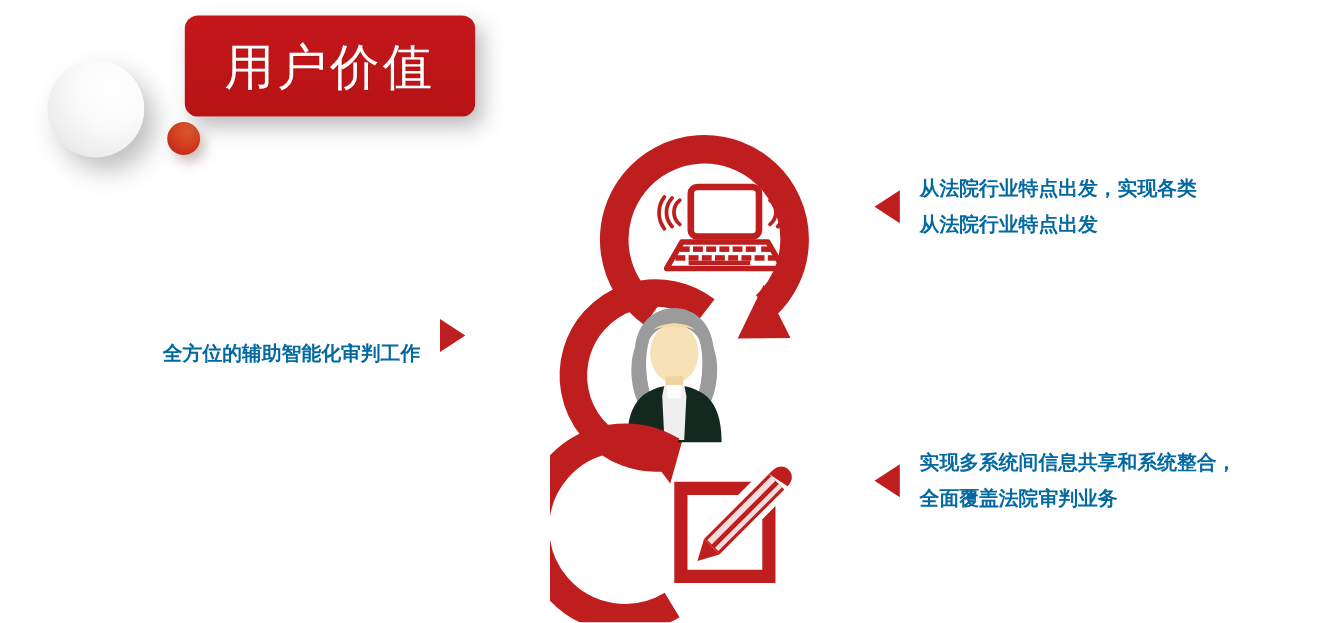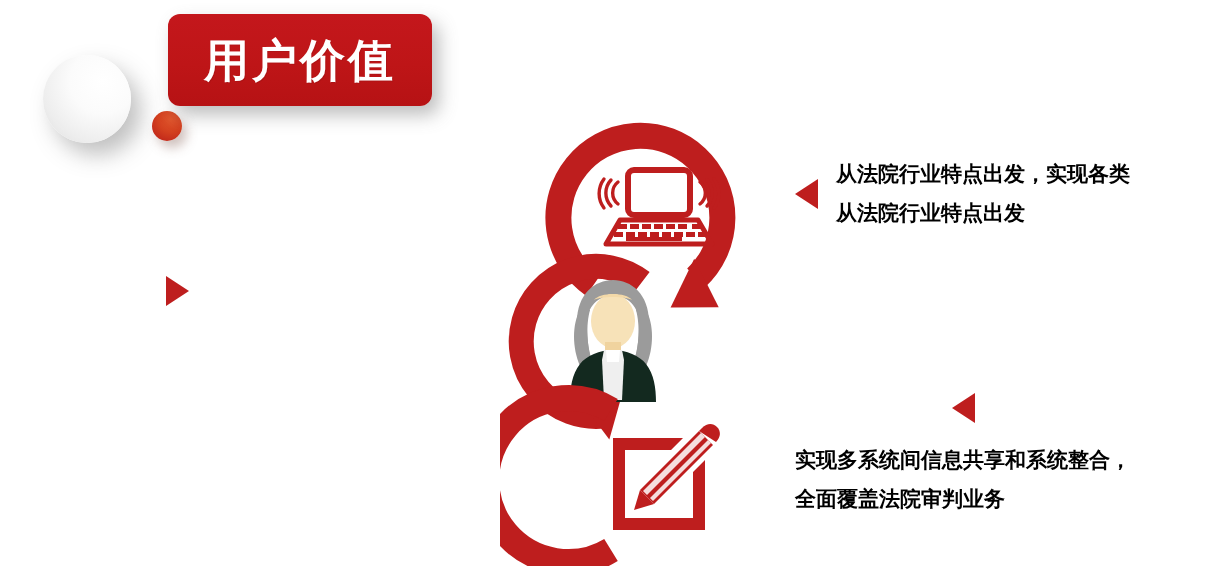--- a/index.html
+++ b/index.html
@@ -49,21 +49,21 @@
     border-radius: 12px;
     background: linear-gradient(180deg, #c4171c 0%, #be1517 55%, #b61214 100%);
     box-shadow: 7px 9px 18px rgba(110,110,110,0.45);
     display: flex;
     align-items: center;
     justify-content: center;
   }
   .title-banner-text {
     color: #ffffff;
     font-size: 45px;
-    font-weight: bold;
+    font-weight: normal;
     letter-spacing: 3px;
     line-height: 1;
     white-space: nowrap;
     text-shadow: 1px 1px 0 rgba(0,0,0,0.08);
   }
 
   
   #cycle-graphic {
     position: absolute;
     left: 500px;
@@ -73,22 +73,22 @@
   }
 
   
   .callout {
     position: absolute;
     display: flex;
     align-items: center;
     gap: 18px;
   }
   .callout-text {
-    color: #000000;
-    font-size: 21px;
+    color: #0369a1;
+    font-size: 18px;
     font-weight: bold;
     line-height: 1.85;
     white-space: nowrap;
   }
   .tri {
     width: 0;
     height: 0;
     flex: none;
   }
   .tri-left {
@@ -97,21 +97,21 @@
     border-right: 23px solid #be1e1e;
   }
   .tri-right {
     border-top: 15px solid transparent;
     border-bottom: 15px solid transparent;
     border-left: 23px solid #be1e1e;
   }
 
   #callout-top    { left: 795px; top: 155px; }
   #callout-left   { left: 148px; top: 272px; }
-  #callout-bottom { left: 795px; top: 393px; flex-direction: column; }
+  #callout-bottom { left: 795px; top: 404px; }
 </style>
 </head>
 <body>
 
 <div id="slide">
 
   <div class="title-sphere"></div>
   <div class="title-dot"></div>
   <div class="title-banner">
     <span class="title-banner-text">用户价值</span>
@@ -224,20 +224,21 @@
     <span class="tri tri-left"></span>
     <span class="callout-text">
       <span>从法院行业特点出发，实现各类</span><br>
       <span>从法院行业特点出发</span>
     </span>
   </div>
 
   <div class="callout" id="callout-left">
     <span class="callout-text">
       <br>
+      <span>全方位的辅助智能化审判工作</span>
     </span>
     <span class="tri tri-right"></span>
   </div>
 
   <div class="callout" id="callout-bottom">
     <span class="tri tri-left"></span>
     <span class="callout-text">
       <span>实现多系统间信息共享和系统整合，</span><br>
       <span>全面覆盖法院审判业务</span>
     </span>

